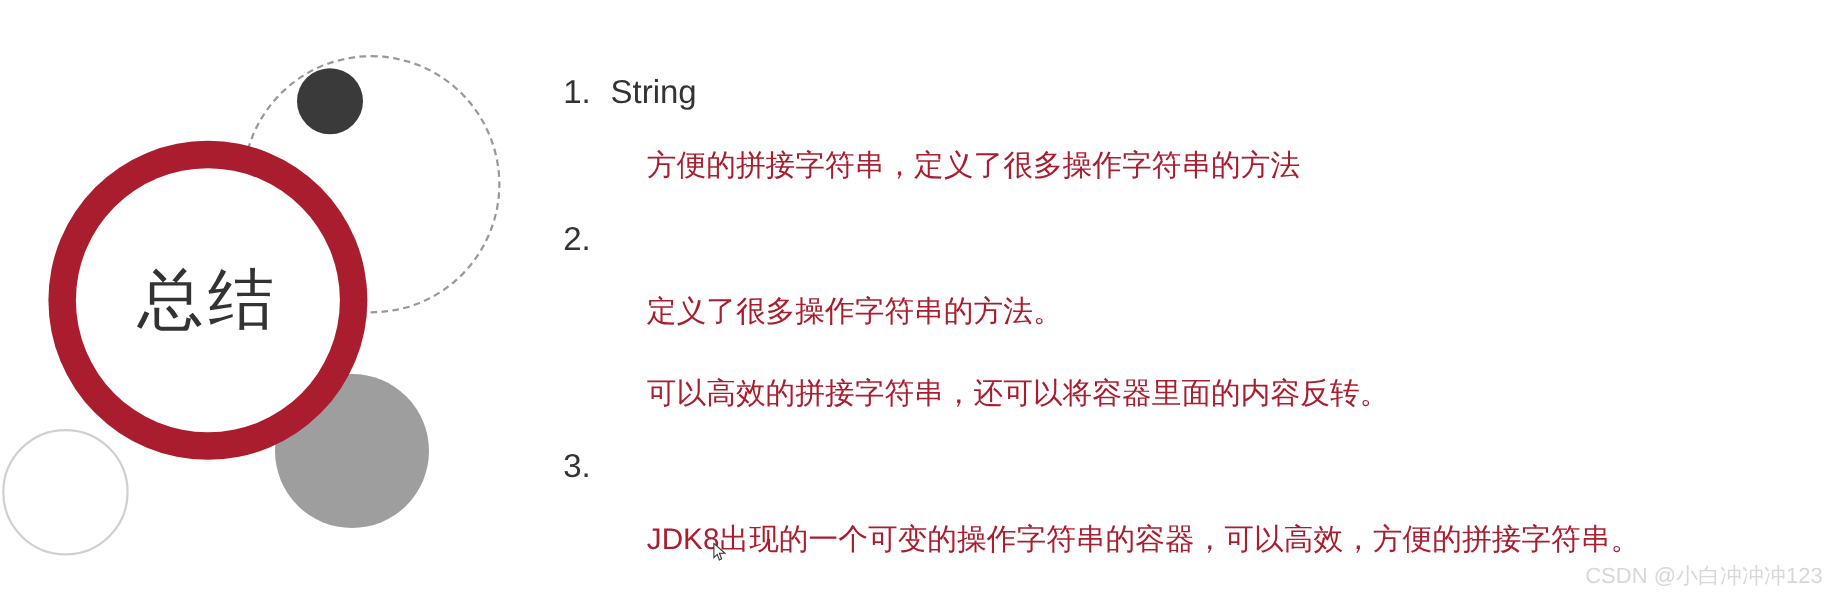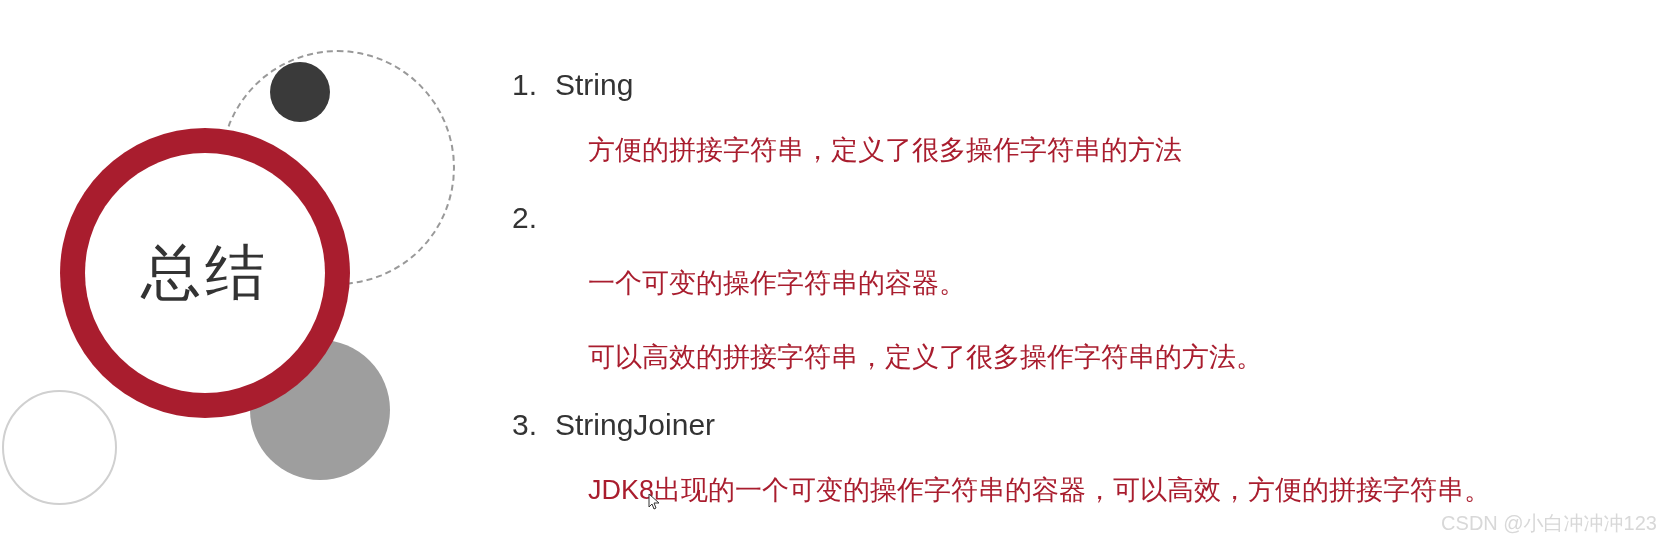--- a/index.html
+++ b/index.html
@@ -44,21 +44,21 @@
       position: absolute;
       left: 250px;
       top: 340px;
       width: 140px;
       height: 140px;
       border-radius: 50%;
       background: #9e9e9e;
     }
     .red-ring {
       position: absolute;
-      left: 60px;
+      left: 44px;
       top: 128px;
       width: 290px;
       height: 290px;
       border-radius: 50%;
       background: #a91d2e;
       display: flex;
       align-items: center;
       justify-content: center;
       z-index: 10;
     }
@@ -153,28 +153,27 @@
       <span class="item-number">1.</span>
       <span class="item-title">String</span>
     </div>
     <div class="item-desc">方便的拼接字符串，定义了很多操作字符串的方法</div>
   </div>
 
   <div class="item-block">
     <div class="item-heading">
       <span class="item-number">2.</span>
     </div>
-    <div class="item-desc">一个可变的操作字符串的容器。</div>
-    <div class="item-desc">可以高效的拼接字符串，定义了很多操作字符串的方法。</div>
+    <div class="item-desc">定义了很多操作字符串的方法。</div>
+    <div class="item-desc">可以高效的拼接字符串，还可以将容器里面的内容反转。</div>
   </div>
 
   <div class="item-block">
     <div class="item-heading">
       <span class="item-number">3.</span>
-      <span class="item-title">StringJoiner</span>
     </div>
     <div class="item-desc">JDK8出现的一个可变的操作字符串的容器，可以高效，方便的拼接字符串。</div>
   </div>
 </div>
 
 <div class="cursor">
   <svg width="14" height="18" viewBox="0 0 14 18">
     <path d="M1 1 L1 14 L4 11 L6 16 L8 15 L6 10 L11 10 Z" fill="#fff" stroke="#333" stroke-width="1"></path>
   </svg>
 </div>

